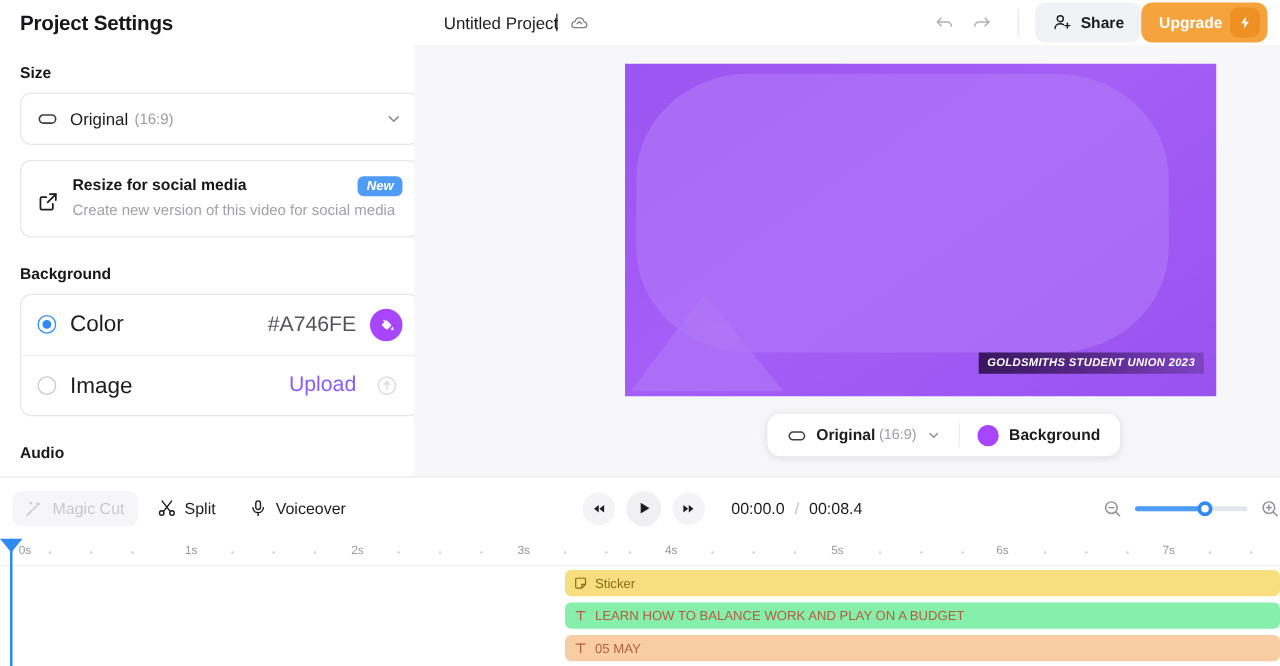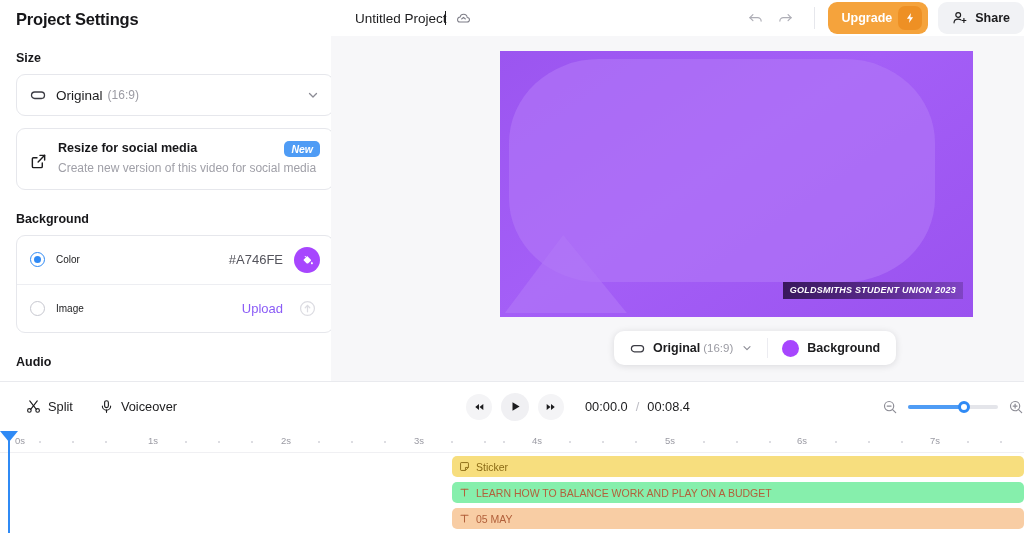--- a/index.html
+++ b/index.html
@@ -13,21 +13,21 @@
   }
 
   
   #app { width: 1024px; height: 533px; position: relative; }
 
   
   #sidebar {
     position: absolute; left: 0; top: 0;
     width: 356px; height: 381px;
     background: #ffffff;
-    border-right: 6px solid #14b8a6;
+    border-right: 4px solid #14b8a6;
     padding: 0 16px;
     overflow: hidden;
   }
   #panel-title {
     font-size: 16.5px; font-weight: 700; letter-spacing: -0.2px;
     color: #17171a; padding-top: 10px;
   }
   .section-label {
     font-size: 12.5px; font-weight: 700; color: #17171a;
     margin-top: 22px; margin-bottom: 9px;
@@ -62,22 +62,22 @@
   .bg-row + .bg-row { border-top: 1px solid #edeef2; }
   .radio {
     width: 15px; height: 15px; border-radius: 50%; border: 1.6px solid #c6c7cf;
     flex: 0 0 auto; position: relative;
   }
   .radio.checked { border-color: #2f8af5; }
   .radio.checked::after {
     content: ""; position: absolute; left: 3px; top: 3px;
     width: 7px; height: 7px; border-radius: 50%; background: #2f8af5;
   }
-  .bg-row .name { font-size: 10px; color: #1c1c1e; }
-  .bg-row .val { margin-left: auto; font-size: 13px; color: #54545c; }
+  .bg-row .name { font-size: 18px; color: #1c1c1e; }
+  .bg-row .val { margin-left: auto; font-size: 17px; color: #54545c; }
   .bg-row .val.muted { color: #8b5cf6; }
   .swatch-btn {
     width: 26px; height: 26px; border-radius: 50%;
     display: flex; align-items: center; justify-content: center;
     flex: 0 0 auto; cursor: pointer;
   }
   .upload-btn {
     width: 26px; height: 26px; display: flex; align-items: center;
     justify-content: center; color: #dcdce2; flex: 0 0 auto; cursor: pointer;
   }
@@ -328,39 +328,39 @@
           <path d="M4.5 10H13.5C15.7 10 17.5 11.8 17.5 14" stroke="currentColor" stroke-width="1.4" stroke-linecap="round"></path>
         </svg>
       </span>
       <span class="icon-btn">
         <svg width="19" height="19" viewBox="0 0 22 22" fill="none">
           <path d="M14 6.5L17.5 10L14 13.5" stroke="currentColor" stroke-width="1.4" stroke-linecap="round" stroke-linejoin="round"></path>
           <path d="M17.5 10H8.5C6.3 10 4.5 11.8 4.5 14" stroke="currentColor" stroke-width="1.4" stroke-linecap="round"></path>
         </svg>
       </span>
       <span class="hdr-divider"></span>
-      <div id="upgrade-btn">
-        <span class="txt">Upgrade</span>
-        <span class="bolt-box">
-          <svg width="12" height="12" viewBox="0 0 14 14" fill="none">
-            <path d="M8.2 1.2L3.4 7.8H6.6L5.8 12.8L10.6 6.2H7.4L8.2 1.2Z" fill="currentColor"></path>
-          </svg>
-        </span>
-      </div>
       <div id="share-btn">
         <span style="display:flex;">
           <svg width="16" height="16" viewBox="0 0 18 18" fill="none">
             <circle cx="7" cy="5.6" r="2.7" stroke="currentColor" stroke-width="1.3"></circle>
             <path d="M2.3 14.4C2.3 11.9 4.4 10.2 7 10.2C8.1 10.2 9.1 10.5 9.9 11" stroke="currentColor" stroke-width="1.3" stroke-linecap="round"></path>
             <path d="M13.4 9.6V14" stroke="currentColor" stroke-width="1.3" stroke-linecap="round"></path>
             <path d="M11.2 11.8H15.6" stroke="currentColor" stroke-width="1.3" stroke-linecap="round"></path>
           </svg>
         </span>
         <span>Share</span>
       </div>
+      <div id="upgrade-btn">
+        <span class="txt">Upgrade</span>
+        <span class="bolt-box">
+          <svg width="12" height="12" viewBox="0 0 14 14" fill="none">
+            <path d="M8.2 1.2L3.4 7.8H6.6L5.8 12.8L10.6 6.2H7.4L8.2 1.2Z" fill="currentColor"></path>
+          </svg>
+        </span>
+      </div>
     </div>
   </header>
 
   <section id="canvas-area">
     <div id="preview">
       <div id="bubble"></div>
       <div id="bubble-tail"></div>
       <div id="caption-badge">GOLDSMITHS STUDENT UNION 2023</div>
     </div>
 
@@ -381,20 +381,30 @@
       </div>
       <span class="ct-divider"></span>
       <div class="ct-item">
         <span class="ct-dot" id="ct-dot" style="background: rgb(167, 70, 254);"></span>
         <span class="lbl">Background</span>
       </div>
     </div>
   </section>
 
   <div id="bottom-bar">
+    <div class="tool-btn disabled">
+      <span style="display:flex;">
+        <svg width="15" height="15" viewBox="0 0 16 16" fill="none">
+          <path d="M2 14L9.5 6.5" stroke="currentColor" stroke-width="1.3" stroke-linecap="round"></path>
+          <path d="M11 2L11.7 3.8L13.5 4.5L11.7 5.2L11 7L10.3 5.2L8.5 4.5L10.3 3.8L11 2Z" fill="currentColor"></path>
+          <path d="M5 2L5.5 3.2L6.7 3.7L5.5 4.2L5 5.4L4.5 4.2L3.3 3.7L4.5 3.2L5 2Z" fill="currentColor"></path>
+        </svg>
+      </span>
+      <span>Magic Cut</span>
+    </div>
     <div class="tool-btn" style="margin-left:6px;">
       <span style="display:flex;">
         <svg width="15" height="15" viewBox="0 0 16 16" fill="none">
           <circle cx="3.6" cy="12.2" r="1.9" stroke="currentColor" stroke-width="1.2"></circle>
           <circle cx="12.4" cy="12.2" r="1.9" stroke="currentColor" stroke-width="1.2"></circle>
           <path d="M5 11L12 2" stroke="currentColor" stroke-width="1.2" stroke-linecap="round"></path>
           <path d="M11 11L4 2" stroke="currentColor" stroke-width="1.2" stroke-linecap="round"></path>
         </svg>
       </span>
       <span>Split</span>

